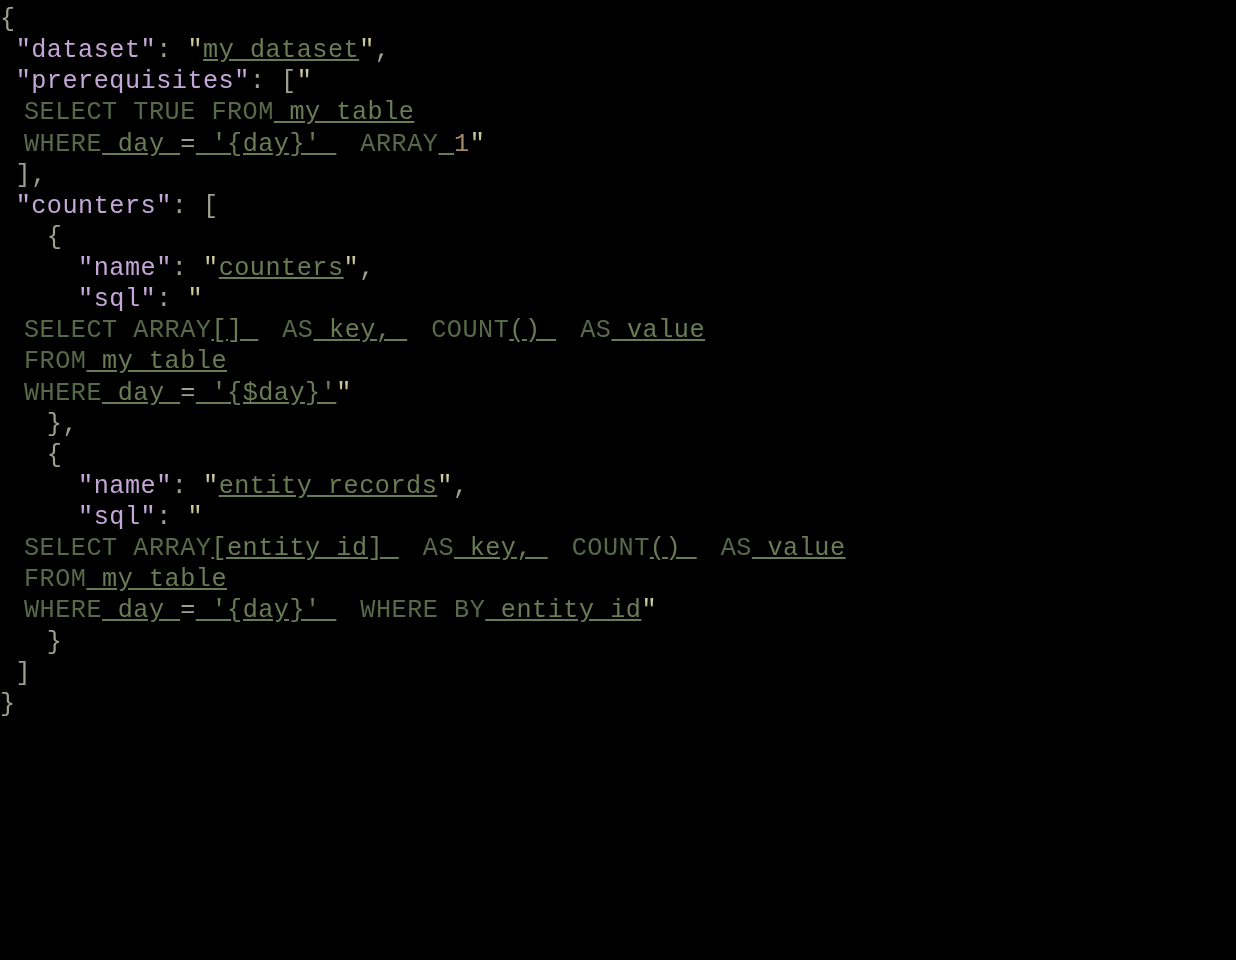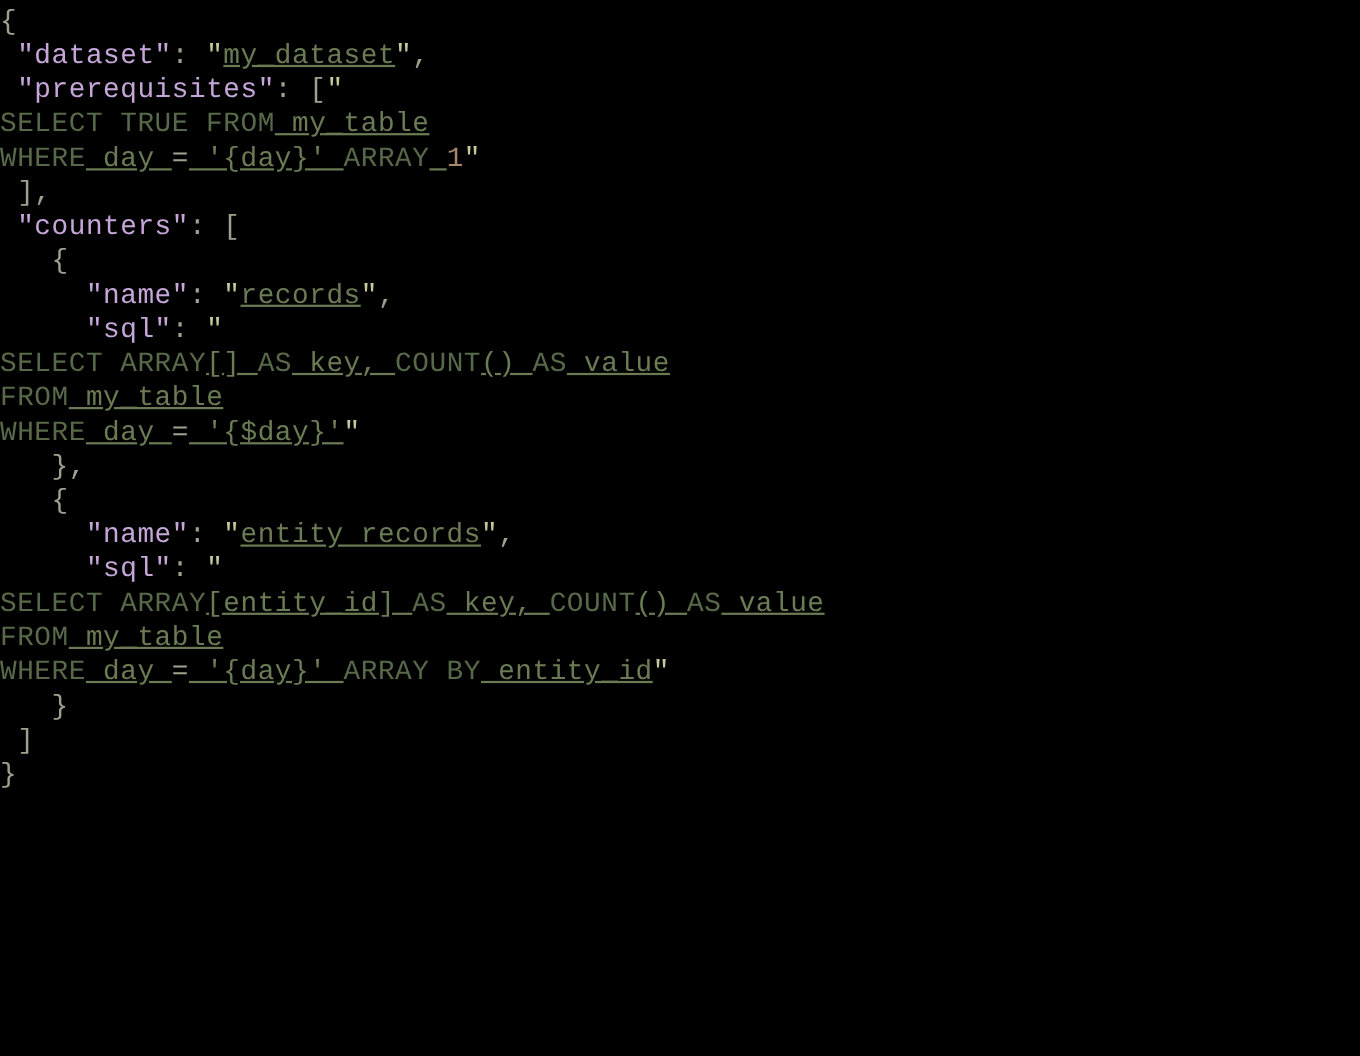--- a/index.html
+++ b/index.html
@@ -16,41 +16,41 @@
     font-family: "Courier New", Courier, monospace;
     font-size: 25.2px;
     line-height: 1.235;
     letter-spacing: 0.5px;
     white-space: pre;
   }
   .punct  { color: #a0a08e; }   
   .key    { color: #c5a6d8; }   
   .strq   { color: #c9c89a; }   
   .text   { color: #6b7c55; text-decoration: underline; }   
-  .kw     { color: #586949; }   
+  .kw     { color: #586949; margin-left: 24px; }   
   .num    { color: #a48a6a; }
 </style>
 </head>
 <body>
 
 <pre class="code"><span class="punct">{</span>
 <span class="punct"> </span><span class="key">"dataset"</span><span class="punct">: </span><span class="strq">"</span><span class="text">my_dataset</span><span class="strq">"</span><span class="punct">,</span>
 <span class="punct"> </span><span class="key">"prerequisites"</span><span class="punct">: </span><span class="punct">[</span><span class="strq">"</span>
 <span class="kw">SELECT TRUE FROM</span><span class="text"> my_table</span>
 <span class="kw">WHERE</span><span class="text"> day </span><span class="punct">=</span><span class="text"> '{day}' </span><span class="kw">ARRAY</span><span class="text"> </span><span class="num">1</span><span class="strq">"</span>
 <span class="punct"> ],</span>
 <span class="punct"> </span><span class="key">"counters"</span><span class="punct">: </span><span class="punct">[</span>
 <span class="punct">   {</span>
-<span class="punct">     </span><span class="key">"name"</span><span class="punct">: </span><span class="strq">"</span><span class="text">records</span><span class="strq">"</span><span class="punct">,</span>
+<span class="punct">     </span><span class="key">"name"</span><span class="punct">: </span><span class="strq">"</span><span class="text">counters</span><span class="strq">"</span><span class="punct">,</span>
 <span class="punct">     </span><span class="key">"sql"</span><span class="punct">: </span><span class="strq">"</span>
 <span class="kw">SELECT ARRAY</span><span class="text">[] </span><span class="kw">AS</span><span class="text"> key, </span><span class="kw">COUNT</span><span class="text">() </span><span class="kw">AS</span><span class="text"> value</span>
 <span class="kw">FROM</span><span class="text"> my_table</span>
 <span class="kw">WHERE</span><span class="text"> day </span><span class="punct">=</span><span class="text"> '{$day}'</span><span class="strq">"</span>
 <span class="punct">   },</span>
 <span class="punct">   {</span>
 <span class="punct">     </span><span class="key">"name"</span><span class="punct">: </span><span class="strq">"</span><span class="text">entity records</span><span class="strq">"</span><span class="punct">,</span>
 <span class="punct">     </span><span class="key">"sql"</span><span class="punct">: </span><span class="strq">"</span>
 <span class="kw">SELECT ARRAY</span><span class="text">[entity_id] </span><span class="kw">AS</span><span class="text"> key, </span><span class="kw">COUNT</span><span class="text">() </span><span class="kw">AS</span><span class="text"> value</span>
 <span class="kw">FROM</span><span class="text"> my_table</span>
-<span class="kw">WHERE</span><span class="text"> day </span><span class="punct">=</span><span class="text"> '{day}' </span><span class="kw">ARRAY BY</span><span class="text"> entity_id</span><span class="strq">"</span>
+<span class="kw">WHERE</span><span class="text"> day </span><span class="punct">=</span><span class="text"> '{day}' </span><span class="kw">WHERE BY</span><span class="text"> entity_id</span><span class="strq">"</span>
 <span class="punct">   }</span>
 <span class="punct"> ]</span>
 <span class="punct">}</span></pre>
 
 </body></html>

